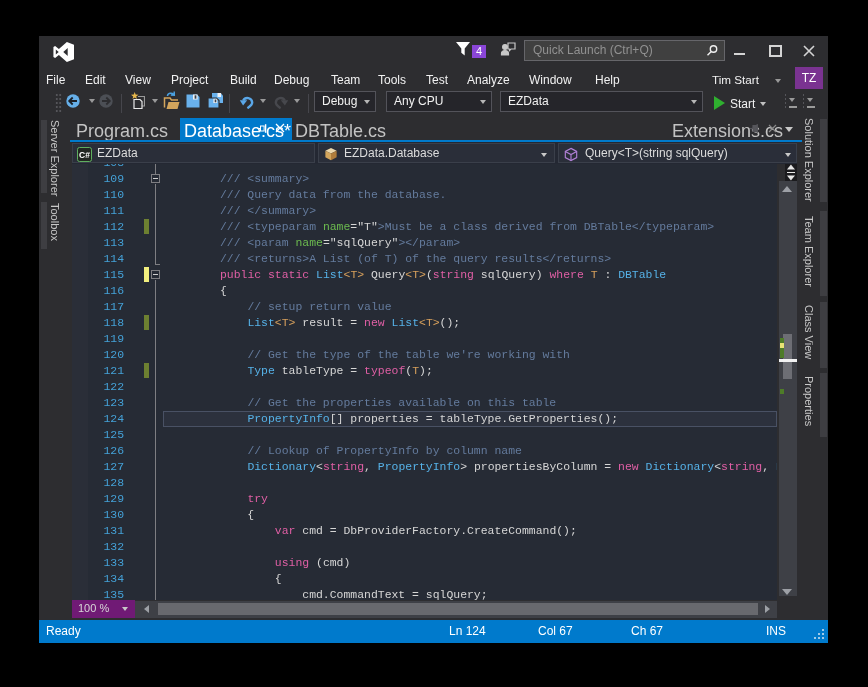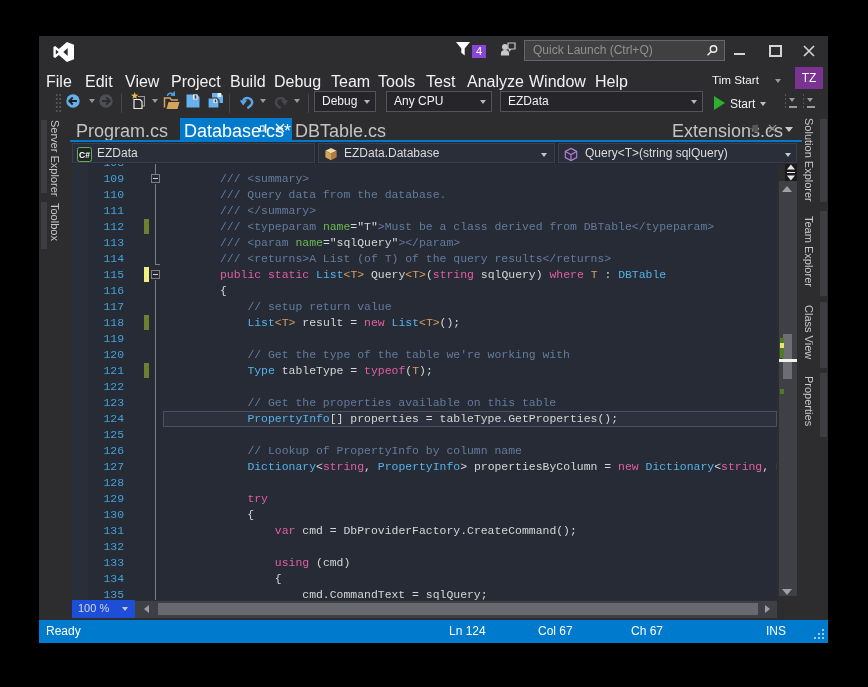--- a/index.html
+++ b/index.html
@@ -8,21 +8,21 @@
   #win{position:absolute;left:39px;top:36px;width:789px;height:607px;background:#2d2d30;overflow:hidden;}
   .ab{position:absolute;}
   .txt{position:absolute;white-space:pre;}
   .car{position:absolute;width:0;height:0;border-left:3.5px solid transparent;border-right:3.5px solid transparent;border-top:4px solid #b6b6b6;}
   
   #title{position:absolute;left:0;top:0;width:789px;height:30px;}
   #titletext{position:absolute;left:46px;top:8px;font-size:13px;color:#9c9c9c;}
   #ql{position:absolute;left:485px;top:4px;width:199px;height:19px;background:#404040;border:1px solid #66666a;}
   #ql span{position:absolute;left:8px;top:2px;font-size:12px;color:#919191;}
   
-  .menu{position:absolute;top:37px;font-size:16px;color:#f1f1f1;}
+  .menu{position:absolute;top:37px;font-size:12px;color:#f1f1f1;}
   
   .sep{position:absolute;top:58px;width:1px;height:19px;background:#46464c;}
   .combo{position:absolute;top:55px;height:21px;background:#25252a;border:1px solid #53535a;box-sizing:border-box;}
   .combo span{position:absolute;left:7px;top:2px;font-size:12px;color:#f1f1f1;}
   .combo .car{right:5px;top:8px;}
   
   #tabs{position:absolute;left:0px;top:81px;width:789px;height:23px;}
   .tabtxt{position:absolute;top:4px;font-size:18px;color:#c3c3c3;text-align:center;}
   #activetab{position:absolute;left:141px;top:1px;width:112px;height:22px;background:#007acc;}
   #blueline{position:absolute;left:31px;top:103.5px;width:732px;height:2.5px;background:#007acc;}
@@ -336,21 +336,21 @@
     <div class="ab" style="left:5.5px;top:170px;width:9.5px;height:45px;background:#6d6e74;"></div>
     <div class="ab" style="left:3px;top:174px;width:4px;height:5px;background:#4e7c28;"></div>
     <div class="ab" style="left:3px;top:179px;width:4px;height:5px;background:#e8e474;"></div>
     <div class="ab" style="left:3px;top:184px;width:4px;height:10px;background:#4e7c28;"></div>
     <div class="ab" style="left:1.5px;top:194.5px;width:18px;height:3px;background:#f2f2f2;"></div>
     <div class="ab" style="left:3px;top:225px;width:4px;height:5px;background:#4e7c28;"></div>
     <div class="arr" style="left:5px;top:425px;border-left:5px solid transparent;border-right:5px solid transparent;border-top:6px solid #9da0a6;"></div>
   </div>
 
   <div id="hscroll">
-    <div class="ab" style="left:0;top:0;width:63px;height:18px;background:#1d4ed8;">
+    <div class="ab" style="left:0;top:0;width:63px;height:18px;background:#701a75;">
       <span class="txt" style="left:6px;top:2px;font-size:11px;color:#d8d8d8;">100 %</span>
       <div class="car" style="left:50px;top:7px;border-top-color:#c8c8c8"></div>
     </div>
     <div class="ab" style="left:63px;top:0.5px;width:642px;height:17px;background:#3e4046;"></div>
     <div class="arr" style="left:72px;top:4.5px;border-top:4.5px solid transparent;border-bottom:4.5px solid transparent;border-right:5.5px solid #9da0a6;"></div>
     <div class="ab" style="left:86px;top:3px;width:600px;height:12px;background:#68696e;"></div>
     <div class="arr" style="left:693px;top:4.5px;border-top:4.5px solid transparent;border-bottom:4.5px solid transparent;border-left:5.5px solid #9da0a6;"></div>
   </div>
 
   <div id="status">

